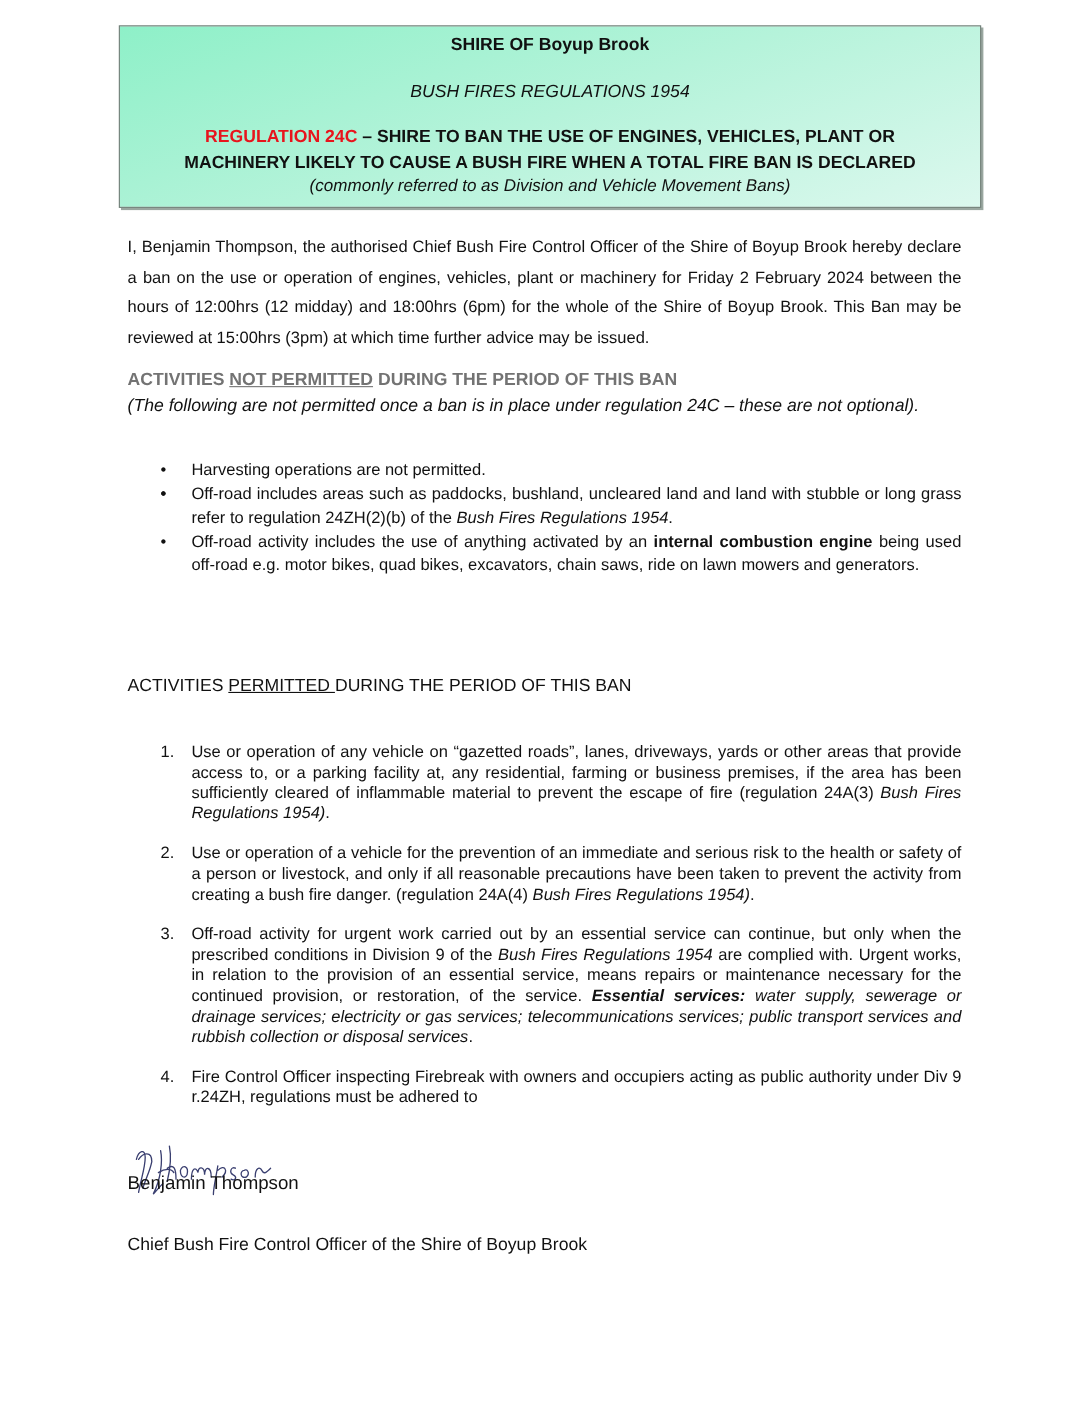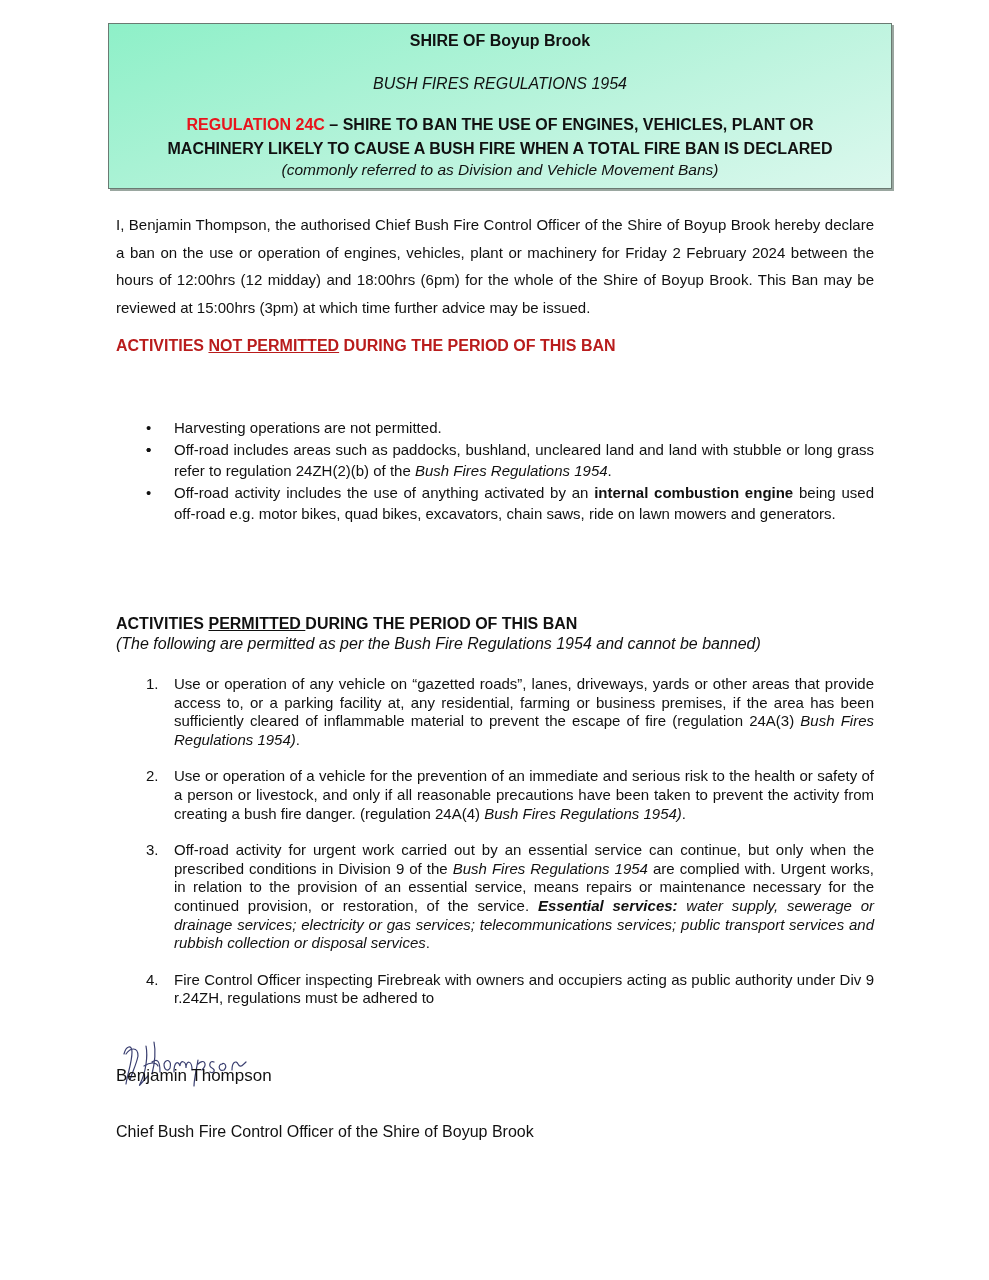--- a/index.html
+++ b/index.html
@@ -14,29 +14,29 @@
       text-align: center;
     }
     .hb-title { position: absolute; left: 0; right: 0; top: 8px; font-size: 16px; font-weight: bold; }
     .hb-sub { position: absolute; left: 0; right: 0; top: 51px; font-size: 16px; font-style: italic; }
     .hb-reg { position: absolute; left: 0; right: 0; top: 89px; font-size: 16px; font-weight: bold; line-height: 24px; }
     .hb-reg .red { color: #e8141c; }
     .hb-common { position: absolute; left: 0; right: 0; top: 137px; font-size: 15.5px; font-style: italic; }
 
     .intro { position: absolute; left: 116px; top: 211px; width: 758px; font-size: 15px; line-height: 27.5px; text-align: justify; text-align-last: left; }
 
-    .sec1-head { position: absolute; left: 116px; top: 337px; font-size: 16px; font-weight: bold; color: #b91c1c; }
+    .sec1-head { position: absolute; left: 116px; top: 337px; font-size: 16px; font-weight: bold; color: #737373; }
     .sec1-head u { text-decoration: underline; }
     .sec1-note { position: absolute; left: 116px; top: 359px; width: 758px; font-size: 16px; font-style: italic; line-height: 22px; text-align: justify; }
 
     .bullets { position: absolute; left: 116px; top: 417px; width: 758px; margin: 0; padding: 0; list-style: none; font-size: 15px; line-height: 21px; }
     .bullets li { position: relative; padding-left: 58px; margin-bottom: 1px; text-align: justify; }
     .bullets li .dot { position: absolute; left: 30px; top: 0; }
 
-    .sec2-head { position: absolute; left: 116px; top: 615px; font-size: 16px; font-weight: bold; }
+    .sec2-head { position: absolute; left: 116px; top: 615px; font-size: 16px; font-weight: normal; }
     .sec2-note { position: absolute; left: 116px; top: 635px; font-size: 16px; font-style: italic; }
 
     .numbered { position: absolute; left: 116px; top: 675px; width: 758px; margin: 0; padding: 0; list-style: none; font-size: 15px; line-height: 18.6px; }
     .numbered li { position: relative; padding-left: 58px; margin-bottom: 18px; text-align: justify; }
     .numbered li .num { position: absolute; left: 30px; top: 0; }
 
     .signature { position: absolute; left: 118px; top: 1032px; width: 160px; height: 60px; }
     .sig-name { position: absolute; left: 116px; top: 1037px; font-size: 17px; margin-top: 29px; }
     .sig-title { position: absolute; left: 116px; top: 1123px; font-size: 16px; text-align: right; }
   </style>
@@ -53,20 +53,21 @@
       <span>MACHINERY LIKELY TO CAUSE A BUSH FIRE WHEN A TOTAL FIRE BAN IS DECLARED</span>
     </div>
     <div class="hb-common">(commonly referred to as Division and Vehicle Movement Bans)</div>
   </div>
 
   <div class="intro">I, Benjamin Thompson, the authorised Chief Bush Fire Control Officer of the Shire of Boyup Brook hereby declare a ban on the use or operation of engines, vehicles, plant or machinery for Friday 2 February 2024 between the hours of 12:00hrs (12 midday) and 18:00hrs (6pm) for the whole of the Shire of Boyup Brook. This Ban may be reviewed at 15:00hrs (3pm) at which time further advice may be issued.</div>
 
   <div class="sec1-head">
     <span>ACTIVITIES </span><u>NOT PERMITTED</u><span> DURING THE PERIOD OF THIS BAN</span>
   </div>
+  <div class="sec1-note">(The following are not permitted once a ban is in place under regulation 24C – these are not optional).</div>
 
   <ul class="bullets">
     <li>
       <span class="dot">•</span>
       <span>Harvesting operations are not permitted.</span>
     </li>
     <li>
       <span class="dot">•</span>
     </li>
     <li>
@@ -75,21 +76,20 @@
     </li>
     <li>
       <span class="dot">•</span>
       <span>Off-road activity includes the use of anything activated by an </span><b>internal combustion engine</b><span> being used off-road e.g. motor bikes, quad bikes, excavators, chain saws, ride on lawn mowers and generators.</span>
     </li>
   </ul>
 
   <div class="sec2-head">
     <span>ACTIVITIES </span><u>PERMITTED </u><span>DURING THE PERIOD OF THIS BAN</span>
   </div>
-  <div class="sec2-note">(The following are permitted as per the Bush Fire Regulations 1954 and cannot be banned)</div>
 
   <ol class="numbered">
     <li>
       <span class="num">1.</span>
       <span>Use or operation of any vehicle on “gazetted roads”, lanes, driveways, yards or other areas that provide access to, or a parking facility at, any residential, farming or business premises, if the area has been sufficiently cleared of inflammable material to prevent the escape of fire (regulation 24A(3) </span><i>Bush Fires Regulations 1954)</i><span>.</span>
     </li>
     <li>
       <span class="num">2.</span>
       <span>Use or operation of a vehicle for the prevention of an immediate and serious risk to the health or safety of a person or livestock, and only if all reasonable precautions have been taken to prevent the activity from creating a bush fire danger. (regulation 24A(4) </span><i>Bush Fires Regulations 1954)</i><span>.</span>
     </li>

